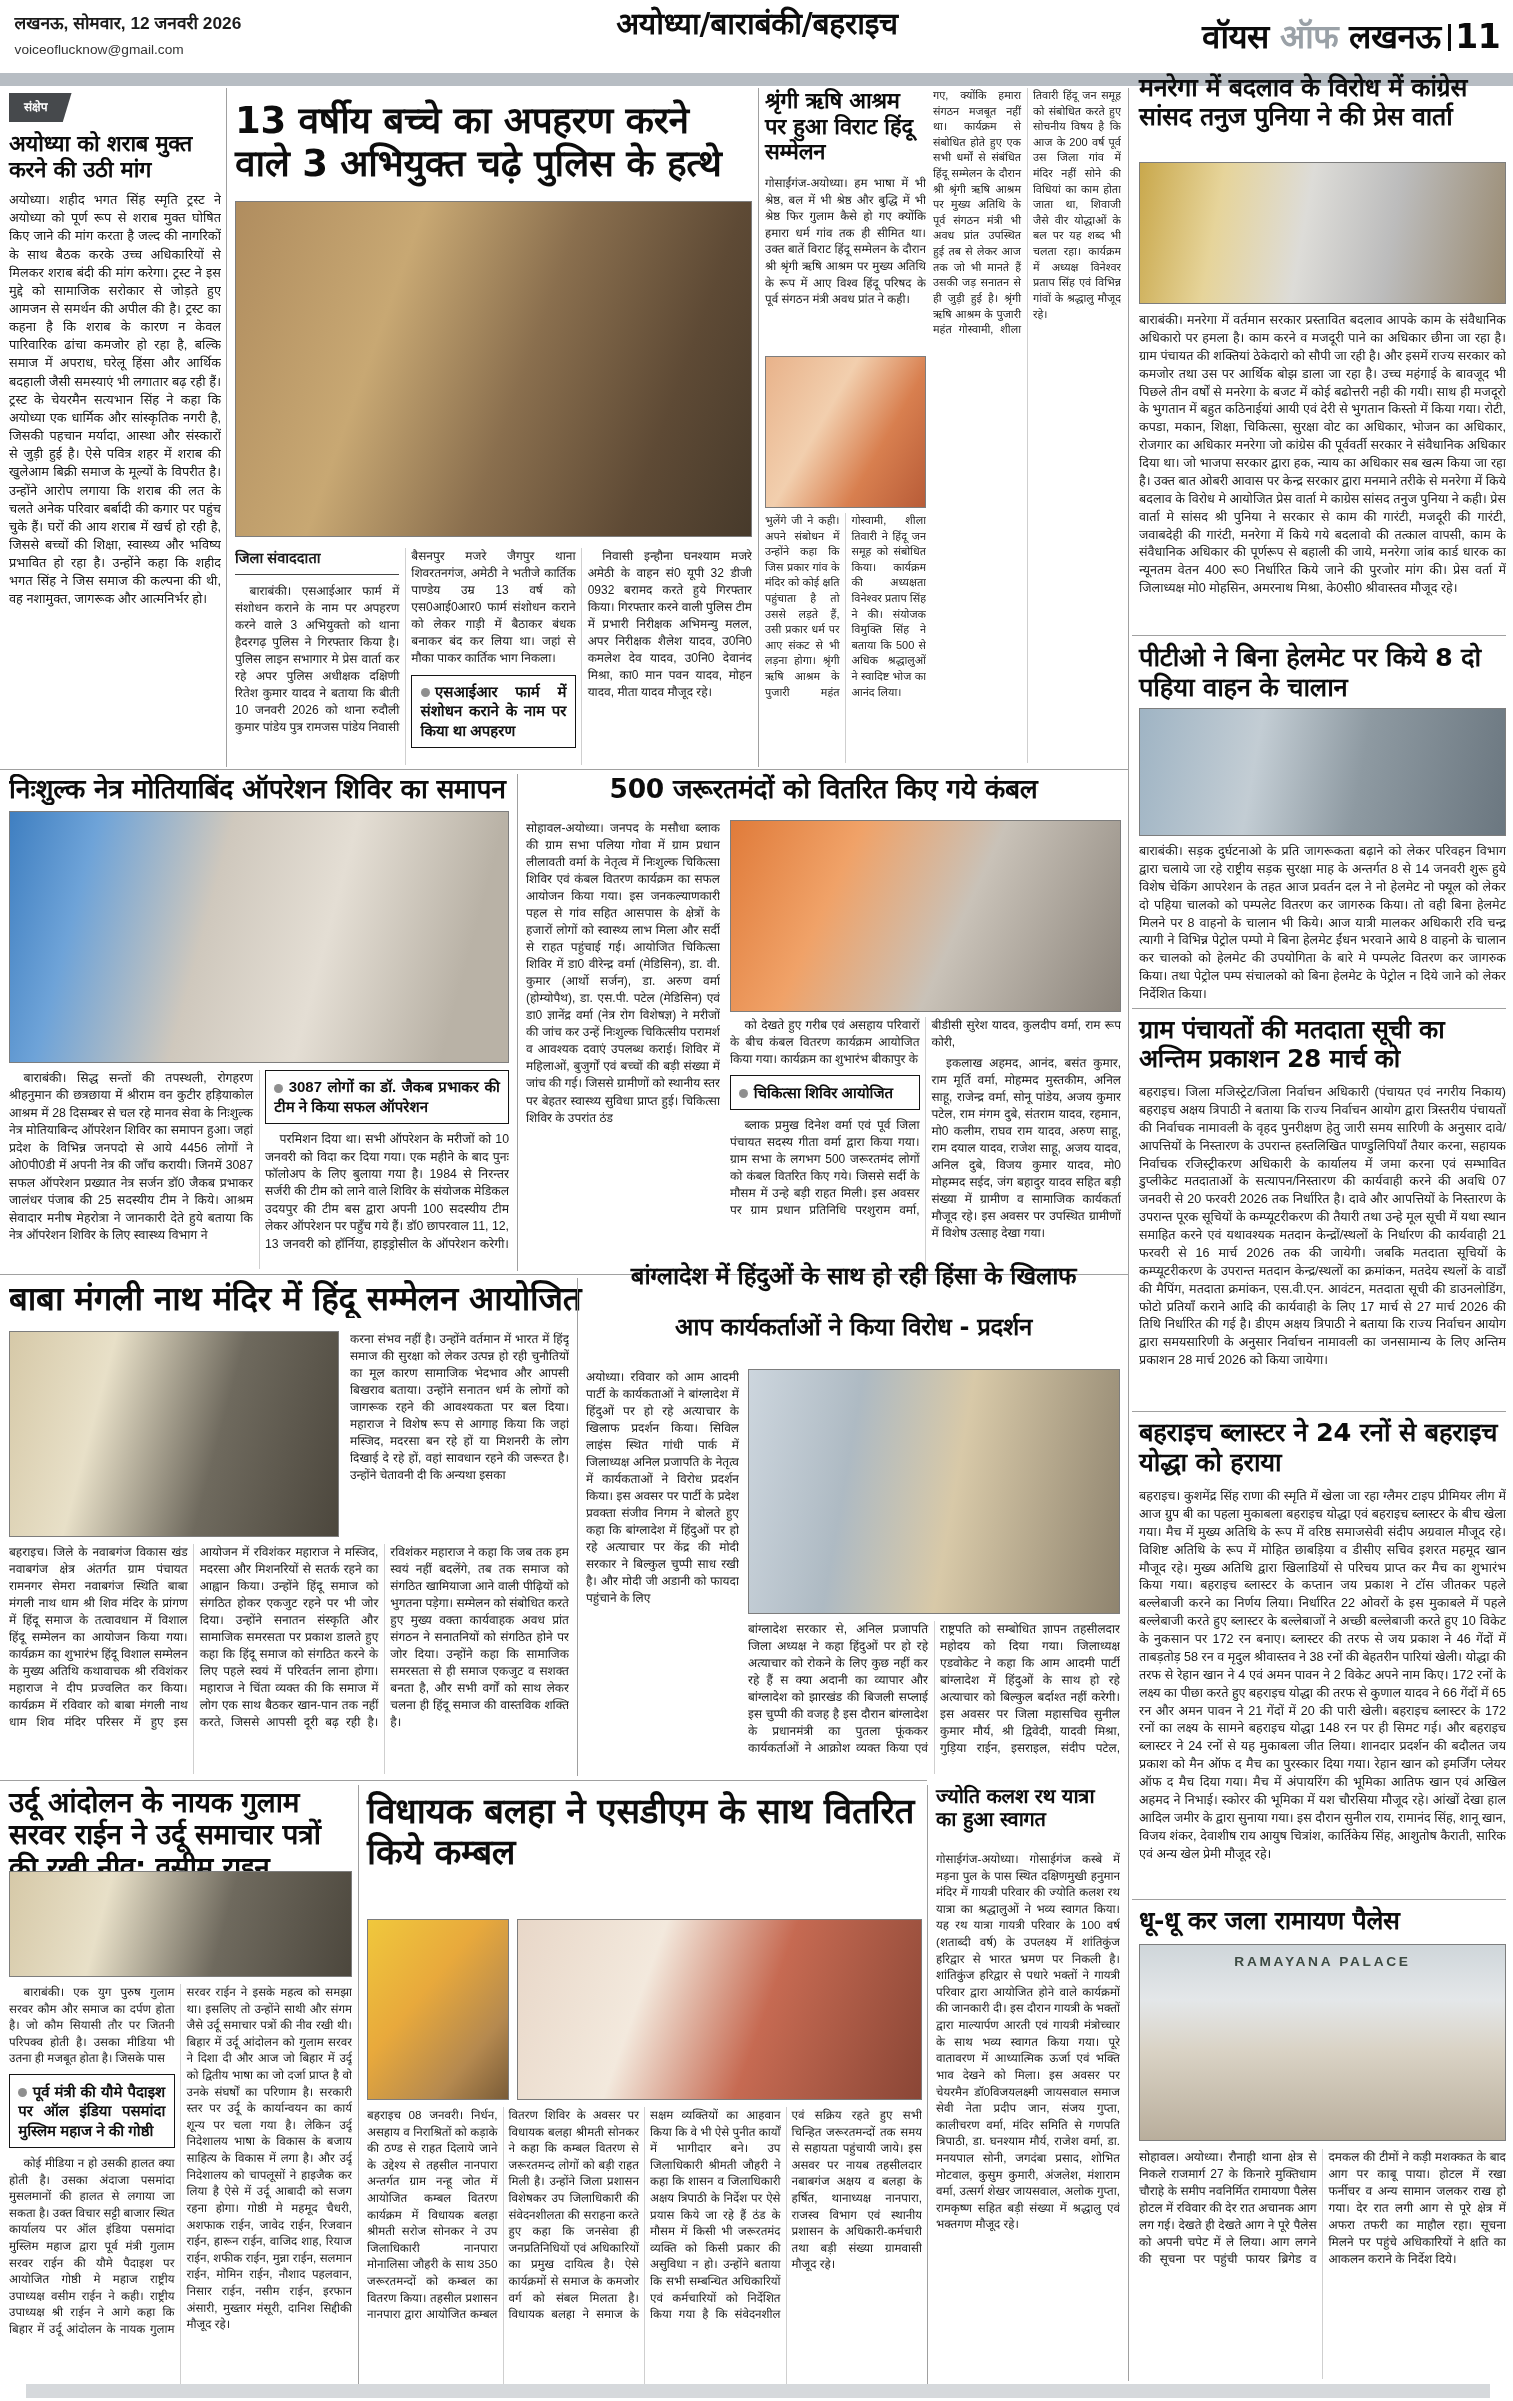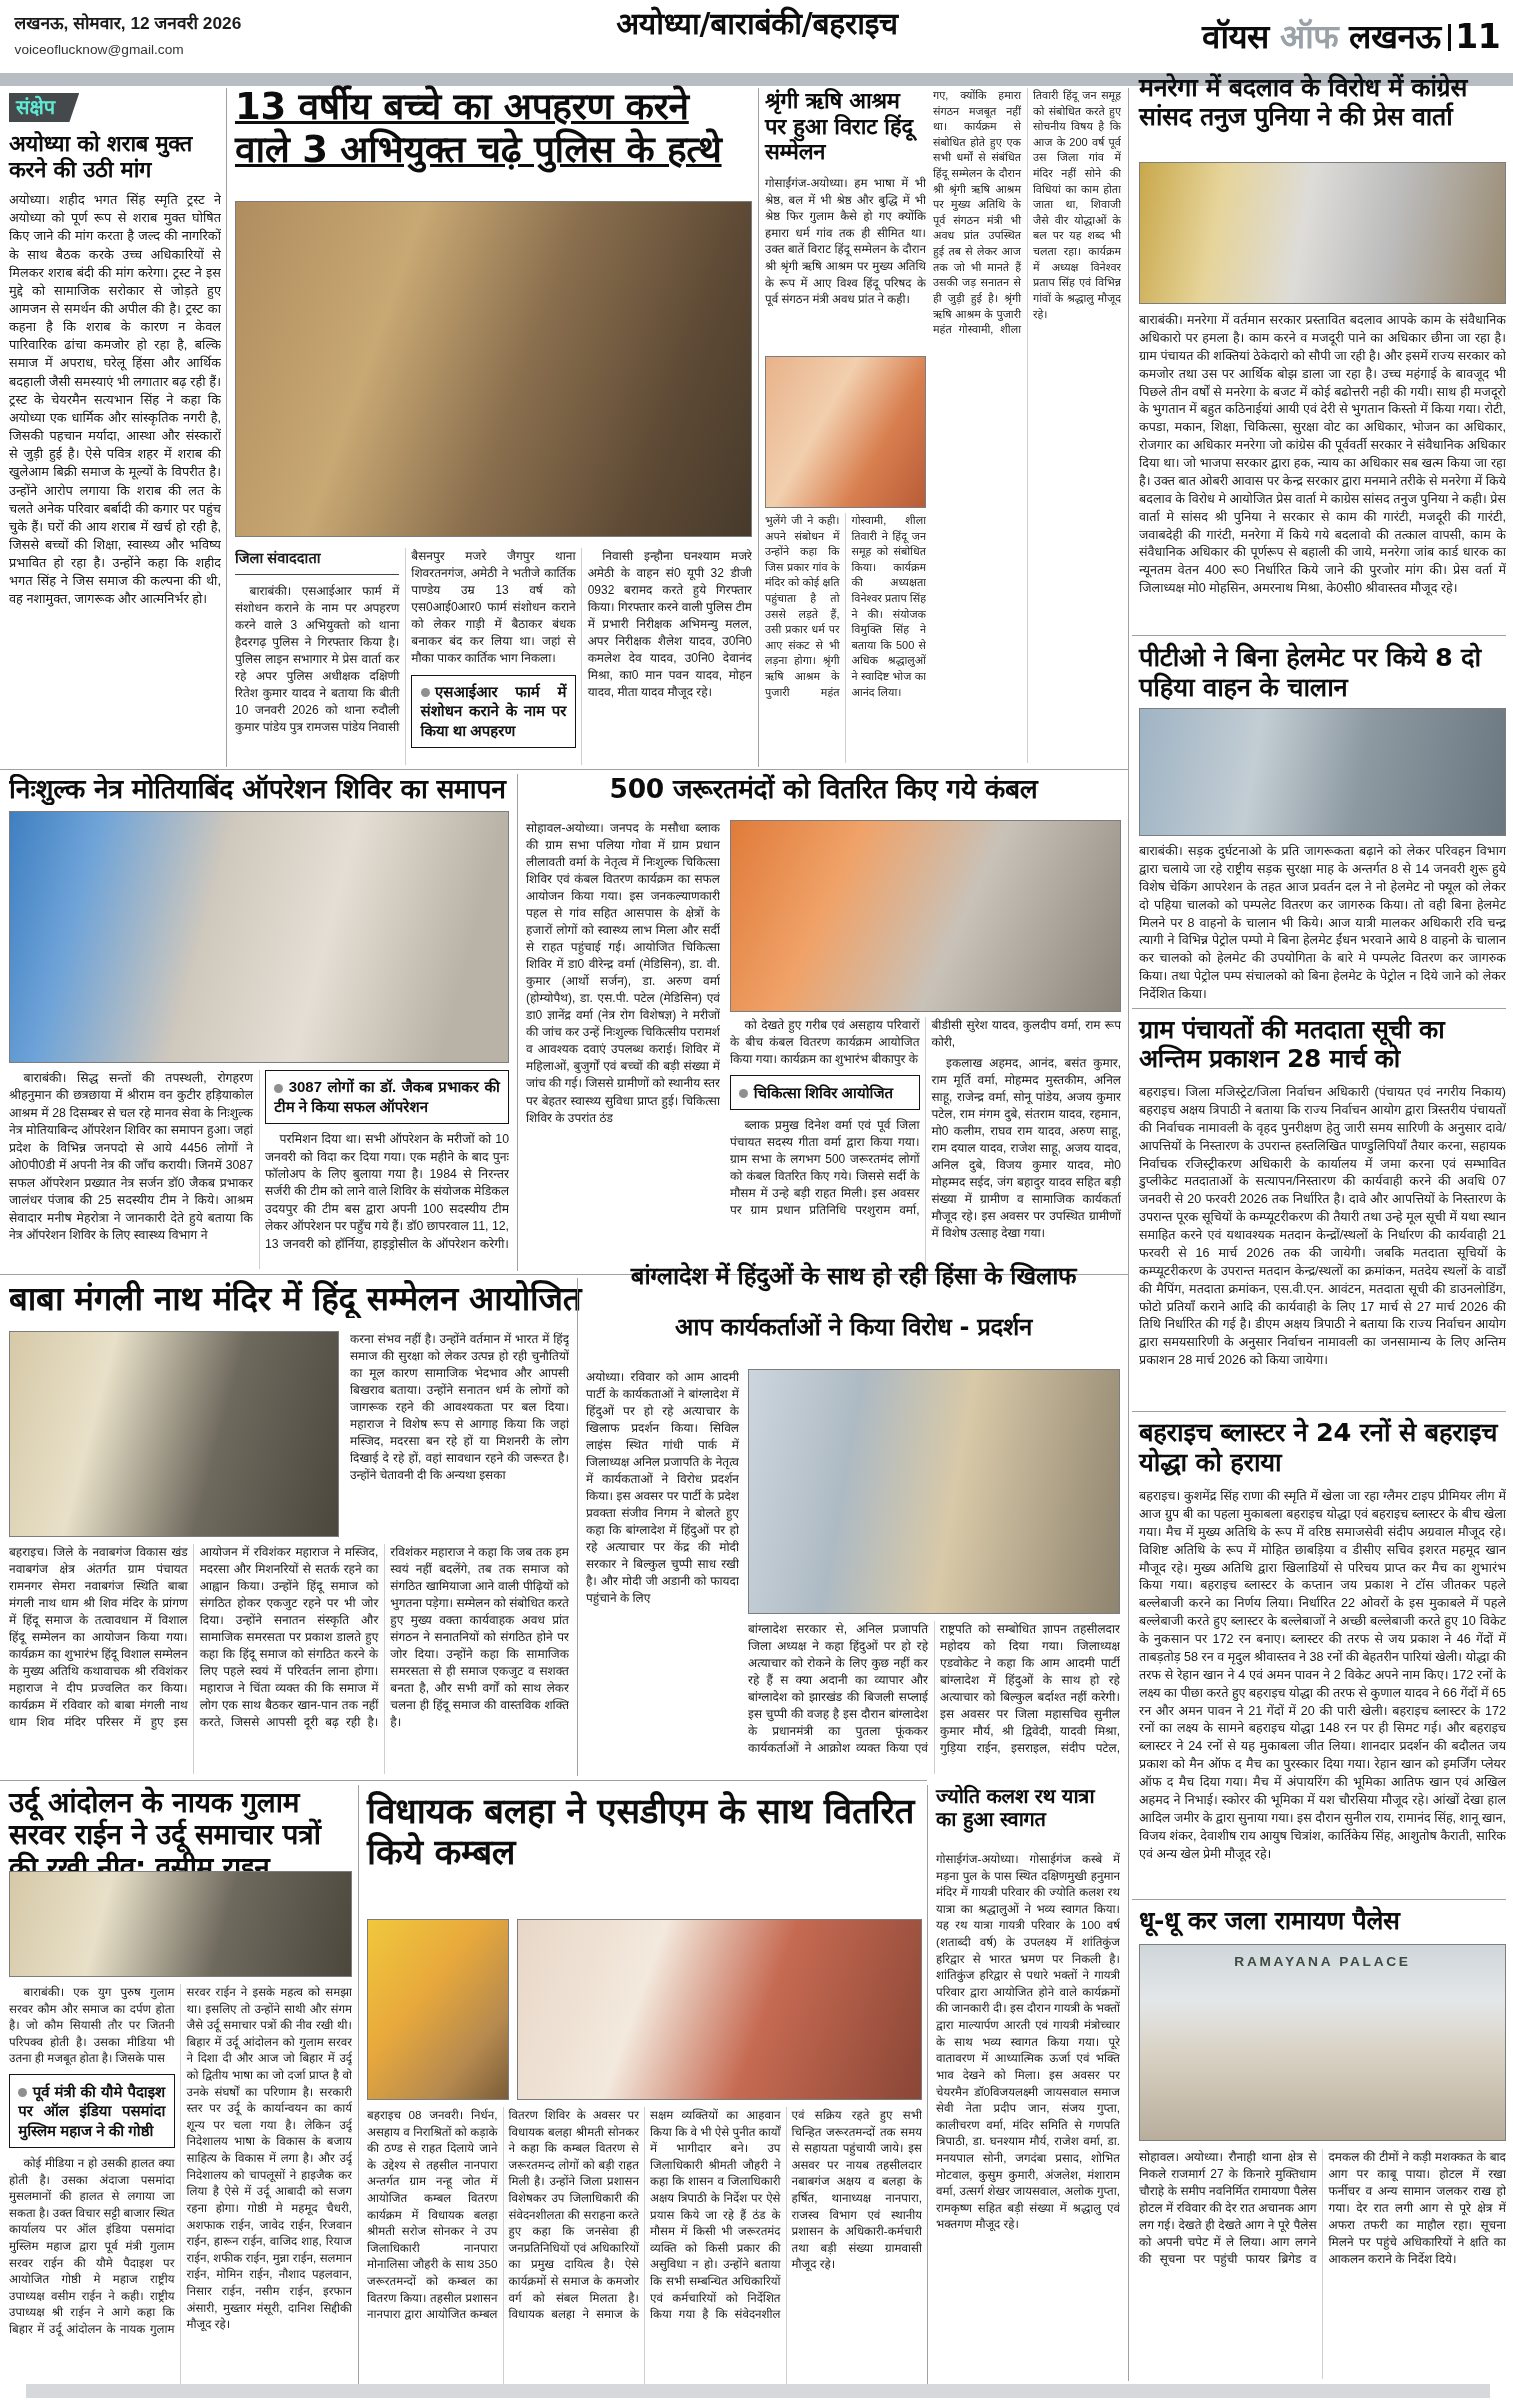--- a/index.html
+++ b/index.html
@@ -17,22 +17,22 @@
   .byline{font-weight:700;font-size:14.6px;border-bottom:1.8px solid #444;padding-bottom:5.5px;
           margin-bottom:7.3px;break-inside:avoid;text-indent:0;}
   .nbox{border:1.8px solid #141414;padding:6.4px 8.2px;font-weight:800;font-size:15px;line-height:1.3;
         margin:7.3px 0;break-inside:avoid;background:#fff;color:#111;text-indent:0;display:flow-root;}
   .dot{display:inline-block;width:9px;height:9px;border-radius:50%;background:#8f8f8f;
        margin-right:5.5px;vertical-align:middle;}
   .vr{position:absolute;width:0.9px;background:#a0a0a0;}
   .hrule{position:absolute;height:0.9px;background:#a0a0a0;}
   .topbar{position:absolute;left:0;top:73px;width:1513px;height:12.8px;background:#b7bdc3;}
   .botbar{position:absolute;left:25.6px;top:2384px;width:1464px;height:13.7px;background:#d6d9dc;}
-  .brief-tab{background:#46494c;color:#5eead4;font-weight:700;font-size:20px;line-height:29px;
-             padding:0 24px 0 7px;display:inline-block;
+  .brief-tab{background:#46494c;color:#ffffff;font-weight:700;font-size:12px;line-height:29px;
+             padding:0 24px 0 15px;display:inline-block;
              clip-path:polygon(0 0,100% 0,86% 100%,0 100%);}
   .masthead{font-size:33px;font-weight:800;letter-spacing:-0.5px;white-space:nowrap;
             font-family:"DejaVu Sans","Liberation Sans",sans-serif;color:#0b0b0b;}
   .masthead .gray{color:#9aa1a7;}
   .pgsep{display:inline-block;width:2.7px;height:27px;background:#0b0b0b;margin:0 4.6px -3.7px 7.3px;}
   .center{text-align:center;}
   
   .ph-police{background:linear-gradient(110deg,#b08d5f,#c8a873 30%,#8a6f4e 55%,#5e4a35 80%,#473a2b);}
   .ph-congress{background:linear-gradient(100deg,#c9a84c,#e6d49a 22%,#dddcd8 45%,#bcbcbc 68%,#9a8b72);}
   .ph-stage{background:linear-gradient(120deg,#e8b28a,#f2cfae 38%,#d87f4f 68%,#b85c38);}
@@ -66,21 +66,21 @@
   <div class="topbar"></div>
 
   <div class="abs" style="left:9px;top:93px;width:212px;">
     <div class="brief-tab">संक्षेप</div>
     <div class="hl" style="font-size:22px;margin-top:9px;">अयोध्या को शराब मुक्त करने की उठी मांग</div>
     <div class="body" style="margin-top:9px;height:573px;font-size:12.8px;">अयोध्या। शहीद भगत सिंह स्मृति ट्रस्ट ने अयोध्या को पूर्ण रूप से शराब मुक्त घोषित किए जाने की मांग करता है जल्द की नागरिकों के साथ बैठक करके उच्च अधिकारियों से मिलकर शराब बंदी की मांग करेगा। ट्रस्ट ने इस मुद्दे को सामाजिक सरोकार से जोड़ते हुए आमजन से समर्थन की अपील की है। ट्रस्ट का कहना है कि शराब के कारण न केवल पारिवारिक ढांचा कमजोर हो रहा है, बल्कि समाज में अपराध, घरेलू हिंसा और आर्थिक बदहाली जैसी समस्याएं भी लगातार बढ़ रही हैं। ट्रस्ट के चेयरमैन सत्यभान सिंह ने कहा कि अयोध्या एक धार्मिक और सांस्कृतिक नगरी है, जिसकी पहचान मर्यादा, आस्था और संस्कारों से जुड़ी हुई है। ऐसे पवित्र शहर में शराब की खुलेआम बिक्री समाज के मूल्यों के विपरीत है। उन्होंने आरोप लगाया कि शराब की लत के चलते अनेक परिवार बर्बादी की कगार पर पहुंच चुके हैं। घरों की आय शराब में खर्च हो रही है, जिससे बच्चों की शिक्षा, स्वास्थ्य और भविष्य प्रभावित हो रहा है। उन्होंने कहा कि शहीद भगत सिंह ने जिस समाज की कल्पना की थी, वह नशामुक्त, जागरूक और आत्मनिर्भर हो।</div>
   </div>
 
   <div class="vr" style="left:226px;top:88px;height:679px;"></div>
 
-  <div class="abs hl" style="left:235px;top:86px;width:517px;font-size:37px;text-decoration:underline;">13 वर्षीय बच्चे का अपहरण करने वाले 3 अभियुक्त चढ़े पुलिस के हत्थे</div>
+  <div class="abs hl" style="left:235px;top:100px;width:517px;font-size:37px;">13 वर्षीय बच्चे का अपहरण करने वाले 3 अभियुक्त चढ़े पुलिस के हत्थे</div>
   <div class="abs photo ph-police" style="left:235px;top:201px;width:517px;height:336px;"></div>
   <div class="abs body cols3" style="left:235px;top:548px;width:517px;height:217px;font-size:12px;">
     <div class="byline">जिला संवाददाता</div>
     <p>बाराबंकी। एसआईआर फार्म में संशोधन कराने के नाम पर अपहरण करने वाले 3 अभियुक्तो को थाना हैदरगढ़ पुलिस ने गिरफ्तार किया है। पुलिस लाइन सभागार मे प्रेस वार्ता कर रहे अपर पुलिस अधीक्षक दक्षिणी रितेश कुमार यादव ने बताया कि बीती 10 जनवरी 2026 को थाना रुदौली कुमार पांडेय पुत्र रामजस पांडेय निवासी बैसनपुर मजरे जैगपुर थाना शिवरतनगंज, अमेठी ने भतीजे कार्तिक पाण्डेय उम्र 13 वर्ष को एस0आई0आर0 फार्म संशोधन कराने को लेकर गाड़ी में बैठाकर बंधक बनाकर बंद कर लिया था। जहां से मौका पाकर कार्तिक भाग निकला।</p>
     <div class="nbox"><span class="dot"></span><span>एसआईआर फार्म में संशोधन कराने के नाम पर किया था अपहरण</span></div>
     <p>निवासी इन्हौना घनश्याम मजरे अमेठी के वाहन सं0 यूपी 32 डीजी 0932 बरामद करते हुये गिरफ्तार किया। गिरफ्तार करने वाली पुलिस टीम में प्रभारी निरीक्षक अभिमन्यु मलल, अपर निरीक्षक शैलेश यादव, उ0नि0 कमलेश देव यादव, उ0नि0 देवानंद मिश्रा, का0 मान पवन यादव, मोहन यादव, मीता यादव मौजूद रहे।</p>
   </div>
 
   <div class="vr" style="left:758px;top:88px;height:679px;"></div>
 

